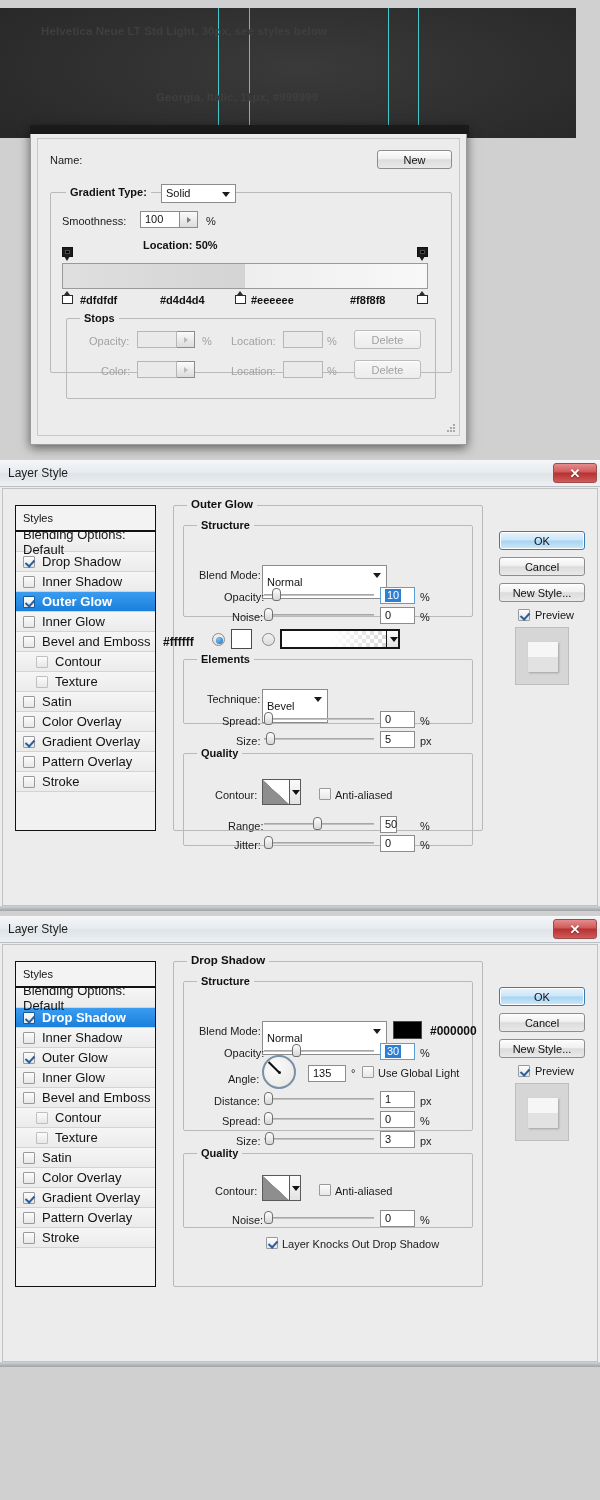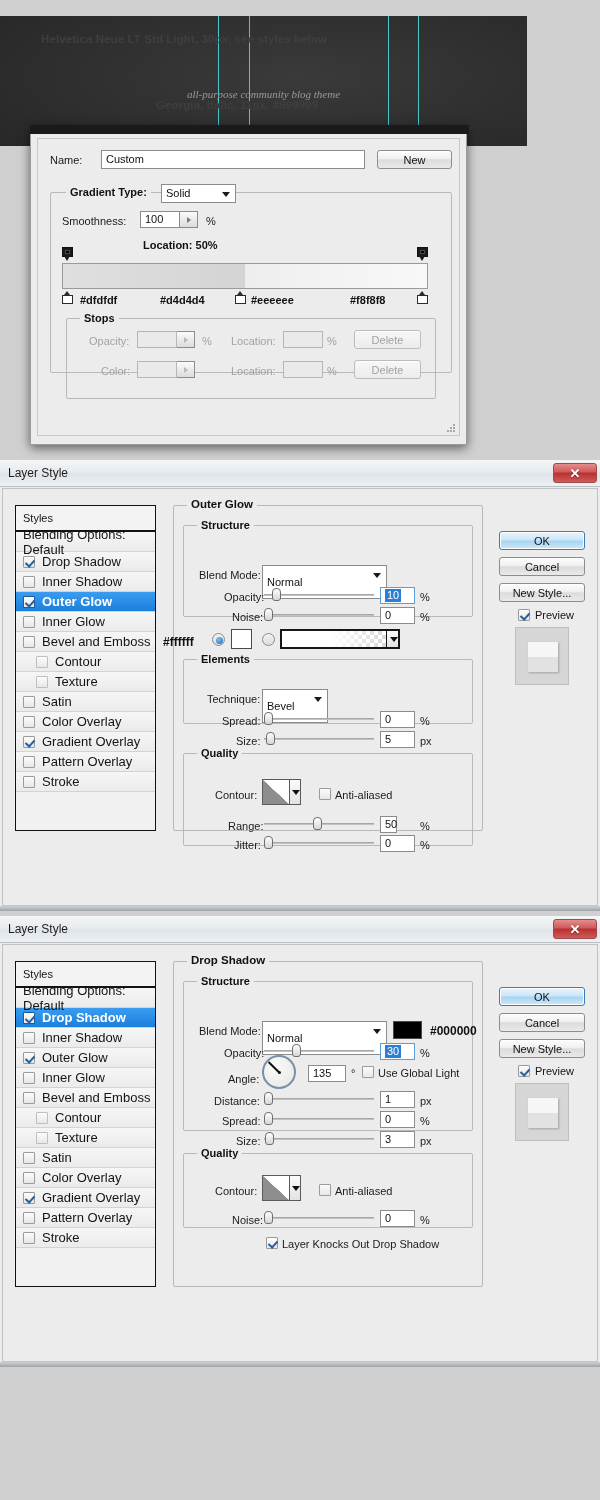--- a/index.html
+++ b/index.html
@@ -5,21 +5,21 @@
   * { box-sizing: border-box; }
   html, body { margin:0; padding:0; }
   body {
     width:600px; height:1500px; position:relative; overflow:hidden;
     font-family:"Liberation Sans", sans-serif;
     background:#d0d0d0;
   }
 
   
   .banner {
-    position:absolute; left:0; top:16px; width:527px; height:130px;
+    position:absolute; left:0; top:8px; width:576px; height:130px;
     background:
       radial-gradient(ellipse 420px 120px at 300px 60px, #3a3a3a 0%, #2e2e2e 60%, #262626 100%);
     overflow:hidden;
   }
   .banner-note {
     position:absolute; font-weight:bold; color:#3f3f3f; font-size:11.5px;
     letter-spacing:0.1px; white-space:nowrap;
   }
   .note-top { left:41px; top:17px; }
   .note-bottom { left:156px; top:83px; }
@@ -298,30 +298,28 @@
 </head>
 <body>
 
 <div class="banner">
   <div class="guide" style="left:218px"></div>
   <div class="guide" style="left:249px"></div>
   <div class="guide" style="left:388px"></div>
   <div class="guide" style="left:418px"></div>
 
   <div class="banner-note note-top">Helvetica Neue LT Std Light, 30px, see styles below</div>
-  <div class="site-tagline">all-purpose community blog theme</div>
   <div class="banner-note note-bottom">Georgia, Italic, 11px, #999999</div>
 </div>
 
 <div id="gradient-dialog">
   <div class="topbar"></div>
   <div class="inner">
 
     <div class="ps-label" style="position:absolute;left:12px;top:15px">Name:</div>
-    <div class="field" style="position:absolute;left:63px;top:11px;width:264px;height:19px">Custom</div>
     <div class="btn" style="position:absolute;left:339px;top:11px;width:75px;height:19px">New</div>
 
     <div class="groupbox" style="left:12px;top:53px;width:402px;height:181px"></div>
     <div class="grouptitle" style="left:28px;top:47px">Gradient Type:</div>
     <div class="combo" style="position:absolute;left:123px;top:45px;width:75px;height:19px">Solid</div>
 
     <div class="ps-label" style="position:absolute;left:24px;top:76px">Smoothness:</div>
     <div class="field" style="position:absolute;left:102px;top:72px;width:40px">100</div>
     <div class="spinner" style="position:absolute;left:142px;top:72px"></div>
     <div class="ps-label" style="position:absolute;left:168px;top:76px">%</div>

